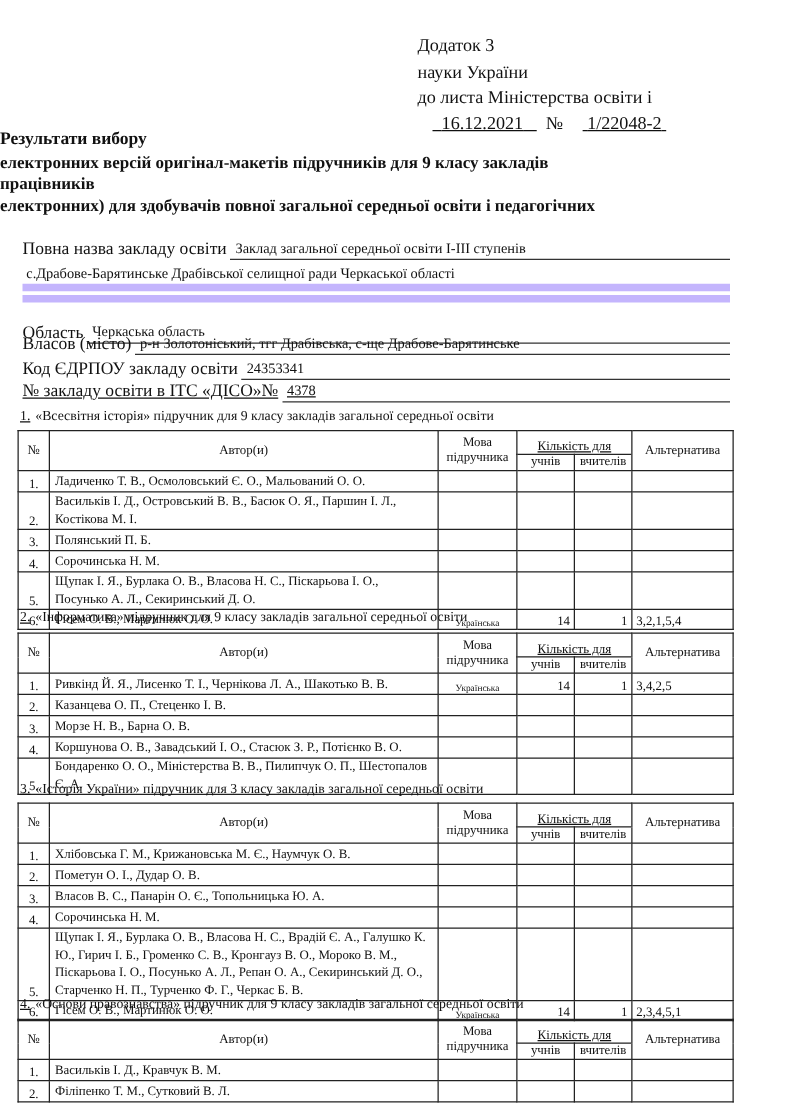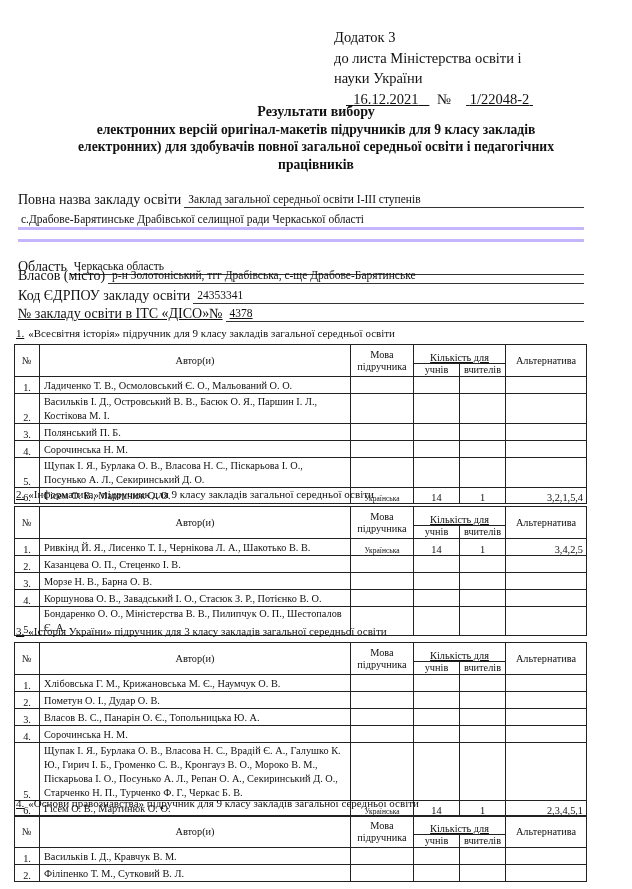--- a/index.html
+++ b/index.html
@@ -1,59 +1,59 @@
 <!DOCTYPE html>
 <html><head>
 <meta charset="utf-8">
 <style>
   html, body { margin:0; padding:0; background:#ffffff; }
   body { width:632px; height:889px; overflow:hidden; position:relative;
          font-family:"Liberation Serif", serif; color:#111; }
   .annex { position:absolute; left:334px; top:27px; font-size:14.5px; line-height:20.5px; }
   .annex .line { white-space:nowrap; }
   .u { text-decoration:underline;margin-left:12px; }
-  .title { position:absolute; left:0; top:103px; width:632px; text-align:center;
+  .title { position:absolute; left:0; top:103px; width:632px; text-align:left;
            font-weight:bold; font-size:13.6px; line-height:17.5px; }
   .title .l1 { font-size:14px; }
   .field { position:absolute; left:18px; width:566px; font-size:14px; white-space:nowrap;
            display:flex; align-items:flex-end; }
   .field .lbl { flex:none; }
   .field .val { flex:1; border-bottom:1px solid #333; font-size:11.5px; padding-left:4px; margin-left:3px; line-height:15px; }
-  .fullline { position:absolute; left:18px; width:566px; border-bottom:3px solid #c4b5fd; font-size:11.5px; line-height:15px; padding-left:3px; box-sizing:border-box; }
+  .fullline { position:absolute; left:18px; width:566px; border-bottom:6px solid #c4b5fd; font-size:11.5px; line-height:15px; padding-left:3px; box-sizing:border-box; }
   .sec-title { position:absolute; left:16px; font-size:11px; white-space:nowrap; }
   .sec-title .num { text-decoration:underline; margin-right:4px; }
   table.t { position:absolute; left:14px; width:572px; border-collapse:collapse; table-layout:fixed; font-size:10.3px; }
   table.t td, table.t th { border:1px solid #222; padding:0 3px; vertical-align:bottom; font-weight:normal; }
   table.t th { vertical-align:middle; text-align:center; font-size:10.3px; line-height:12px; }
   table.t td.n { text-align:center; }
   table.t td.a { line-height:14px; padding-left:4px; }
-  table.t td.c { text-align:center; }
+  table.t td.c { text-align:right; }
   table.t td.lang { font-size:7.5px; text-align:center; }
-  table.t td.alt { text-align:right; padding-left:3px;margin-left:28px; }
+  table.t td.alt { text-align:left; padding-left:3px;margin-left:28px; }
   .kh { text-decoration:underline; }
 </style>
 </head>
 <body>
 
 <div class="annex">
   <div class="line">Додаток 3</div>
+  <div class="line">науки України</div>
   <div class="line">до листа Міністерства освіти і</div>
-  <div class="line">науки України</div>
   <div class="line">
     <span class="u">&nbsp;&nbsp;<span>16.12.2021</span>&nbsp;&nbsp;&nbsp;</span>
     &nbsp;<span>№</span>
     <span class="u">&nbsp;<span>1/22048-2</span>&nbsp;</span>
   </div>
 </div>
 
 <div class="title">
   <div class="l1">Результати вибору</div>
   <div>електронних версій оригінал-макетів підручників для 9 класу закладів</div>
+  <div>працівників</div>
   <div>електронних) для здобувачів повної загальної середньої освіти і педагогічних</div>
-  <div>працівників</div>
 </div>
 
 <div class="field" style="top:192px;">
   <span class="lbl">Повна назва закладу освіти</span>
   <span class="val">Заклад загальної середньої освіти І-ІІІ ступенів</span>
 </div>
 <div class="fullline" style="top:212px;">с.Драбове-Барятинське Драбівської селищної ради Черкаської області</div>
 <div class="fullline" style="top:227px; height:15px;"></div>
 
 <div class="field" style="top:259px;">

